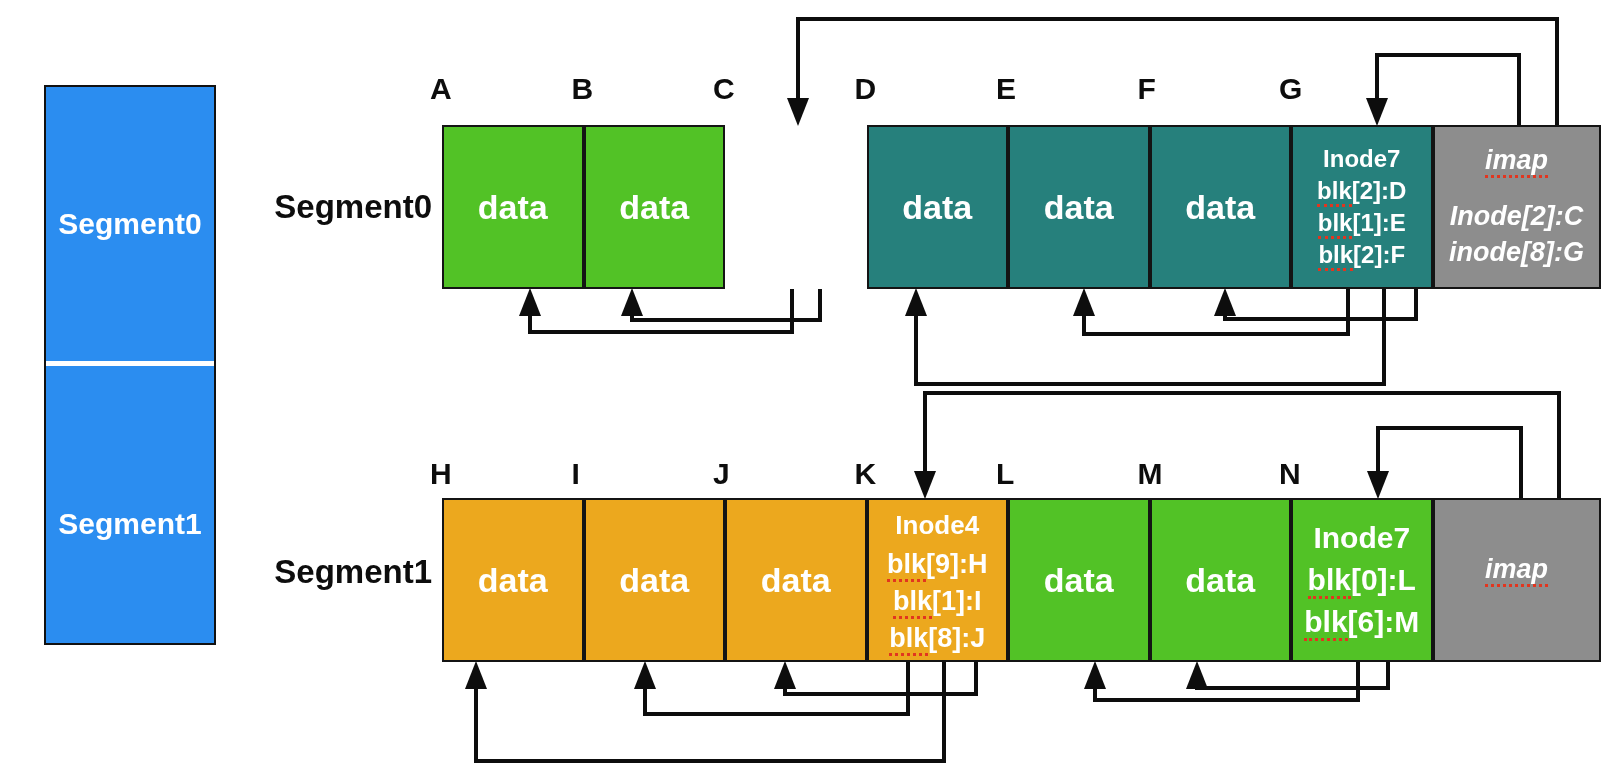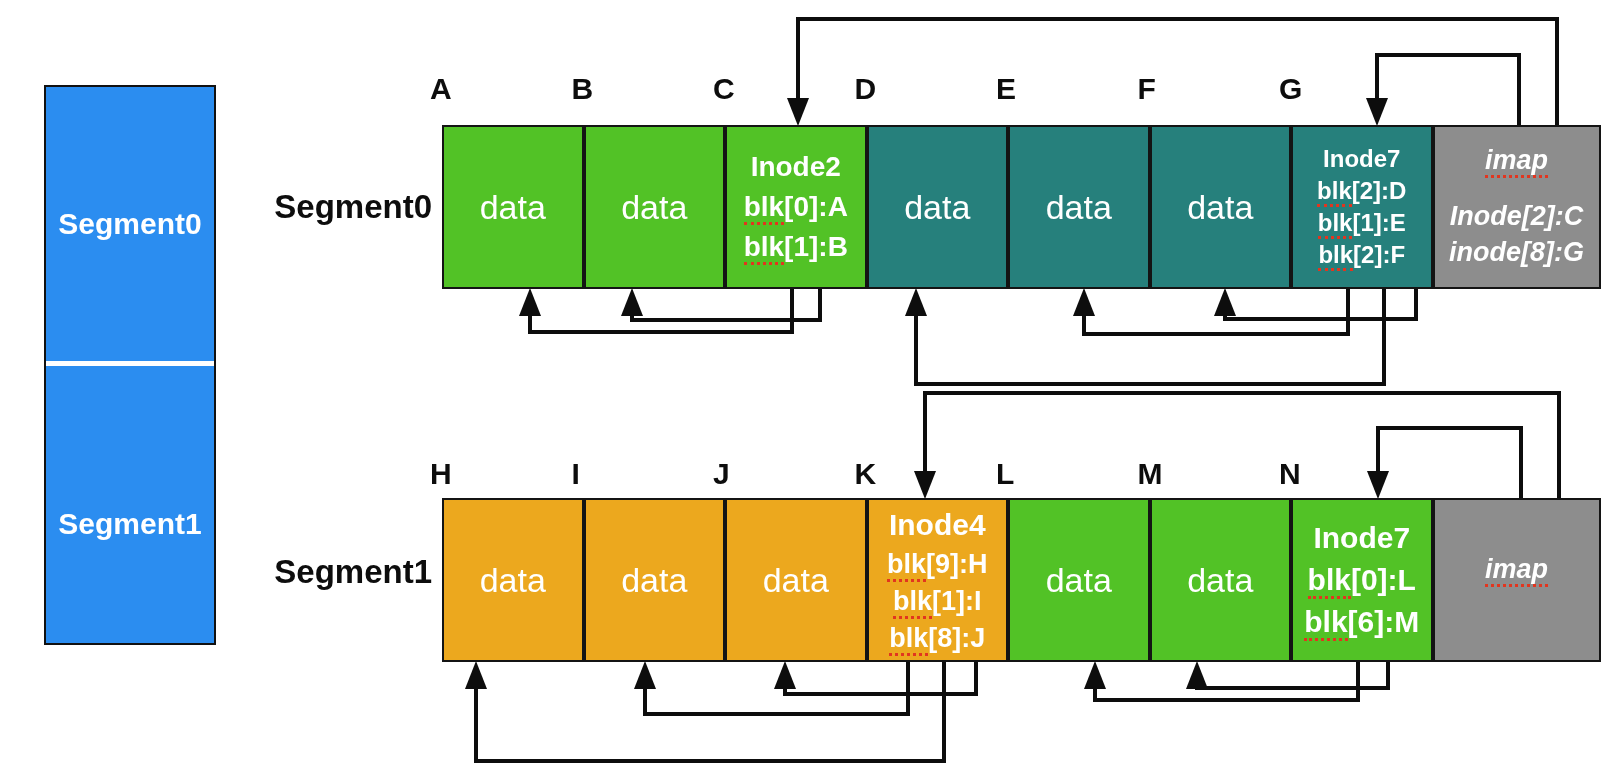--- a/index.html
+++ b/index.html
@@ -15,27 +15,27 @@
   .bluedivider{position:absolute;left:0;right:0;top:274px;height:5px;background:#ffffff;}
   
   .rowlabel{position:absolute;width:200px;height:40px;text-align:right;
     font-weight:700;font-size:33px;line-height:40px;color:#0d0d0d;white-space:nowrap;}
   
   .letter{position:absolute;font-weight:700;font-size:30px;line-height:30px;color:#0d0d0d;}
   
   .blk{position:absolute;box-sizing:border-box;border:2px solid #141414;
     display:flex;flex-direction:column;align-items:center;justify-content:center;
     color:#ffffff;text-align:center;}
-  .blk .data-label{font-weight:400;font-size:34px;}
+  .blk .data-label{font-weight:700;font-size:34px;}
   .blk .line{font-weight:600;white-space:nowrap;}
   .v-md  .line{font-size:28px;line-height:40px;}
   .v-sm  .line{font-size:24px;line-height:32px;}
   .v-lg  .line{font-size:30px;line-height:42px;}
   .v-hdr .line{font-size:27px;line-height:37px;}
-  .v-hdr .line.hd{font-size:30px;line-height:42px;}
+  .v-hdr .line.hd{font-size:26px;line-height:42px;}
   .v-imap .t1{font-weight:600;font-size:27px;line-height:32px;margin-bottom:22px;font-style:italic;}
   .v-imap .line{font-size:27px;line-height:36px;font-style:italic;}
   .sq{border-bottom:3px dotted #e2351f;}
   #arrows{position:absolute;left:0;top:0;pointer-events:none;}
 </style>
 </head>
 <body>
 
 <div id="stage">
 
@@ -112,25 +112,20 @@
     <div class="letter" style="left: 854.5px; top: 74px;">D</div>
     <div class="letter" style="left: 996px; top: 74px;">E</div>
     <div class="letter" style="left: 1137.5px; top: 74px;">F</div>
     <div class="letter" style="left: 1279px; top: 74px;">G</div>
     <div class="blk " style="left: 442px; top: 125px; width: 141.5px; height: 164px; background: rgb(82, 194, 38);">
       <span class="data-label">data</span>
     </div>
     <div class="blk " style="left: 583.5px; top: 125px; width: 141.5px; height: 164px; background: rgb(82, 194, 38);">
       <span class="data-label">data</span>
     </div>
-    <div class="blk v-md" style="left: 725px; top: 125px; width: 141.5px; height: 164px; background: rgb(82, 194, 38);">
-      <div class="line hd"><span>Inode2</span></div>
-      <div class="line"><span class="sq" style="border-bottom-color: rgb(226, 53, 31);">blk</span><span>[0]:A</span></div>
-      <div class="line"><span class="sq" style="border-bottom-color: rgb(226, 53, 31);">blk</span><span>[1]:B</span></div>
-    </div>
     <div class="blk " style="left: 866.5px; top: 125px; width: 141.5px; height: 164px; background: rgb(38, 128, 124);">
       <span class="data-label">data</span>
     </div>
     <div class="blk " style="left: 1008px; top: 125px; width: 141.5px; height: 164px; background: rgb(38, 128, 124);">
       <span class="data-label">data</span>
     </div>
     <div class="blk " style="left: 1149.5px; top: 125px; width: 141.5px; height: 164px; background: rgb(38, 128, 124);">
       <span class="data-label">data</span>
     </div>
     <div class="blk v-sm" style="left: 1291px; top: 125px; width: 141.5px; height: 164px; background: rgb(38, 128, 124);">

